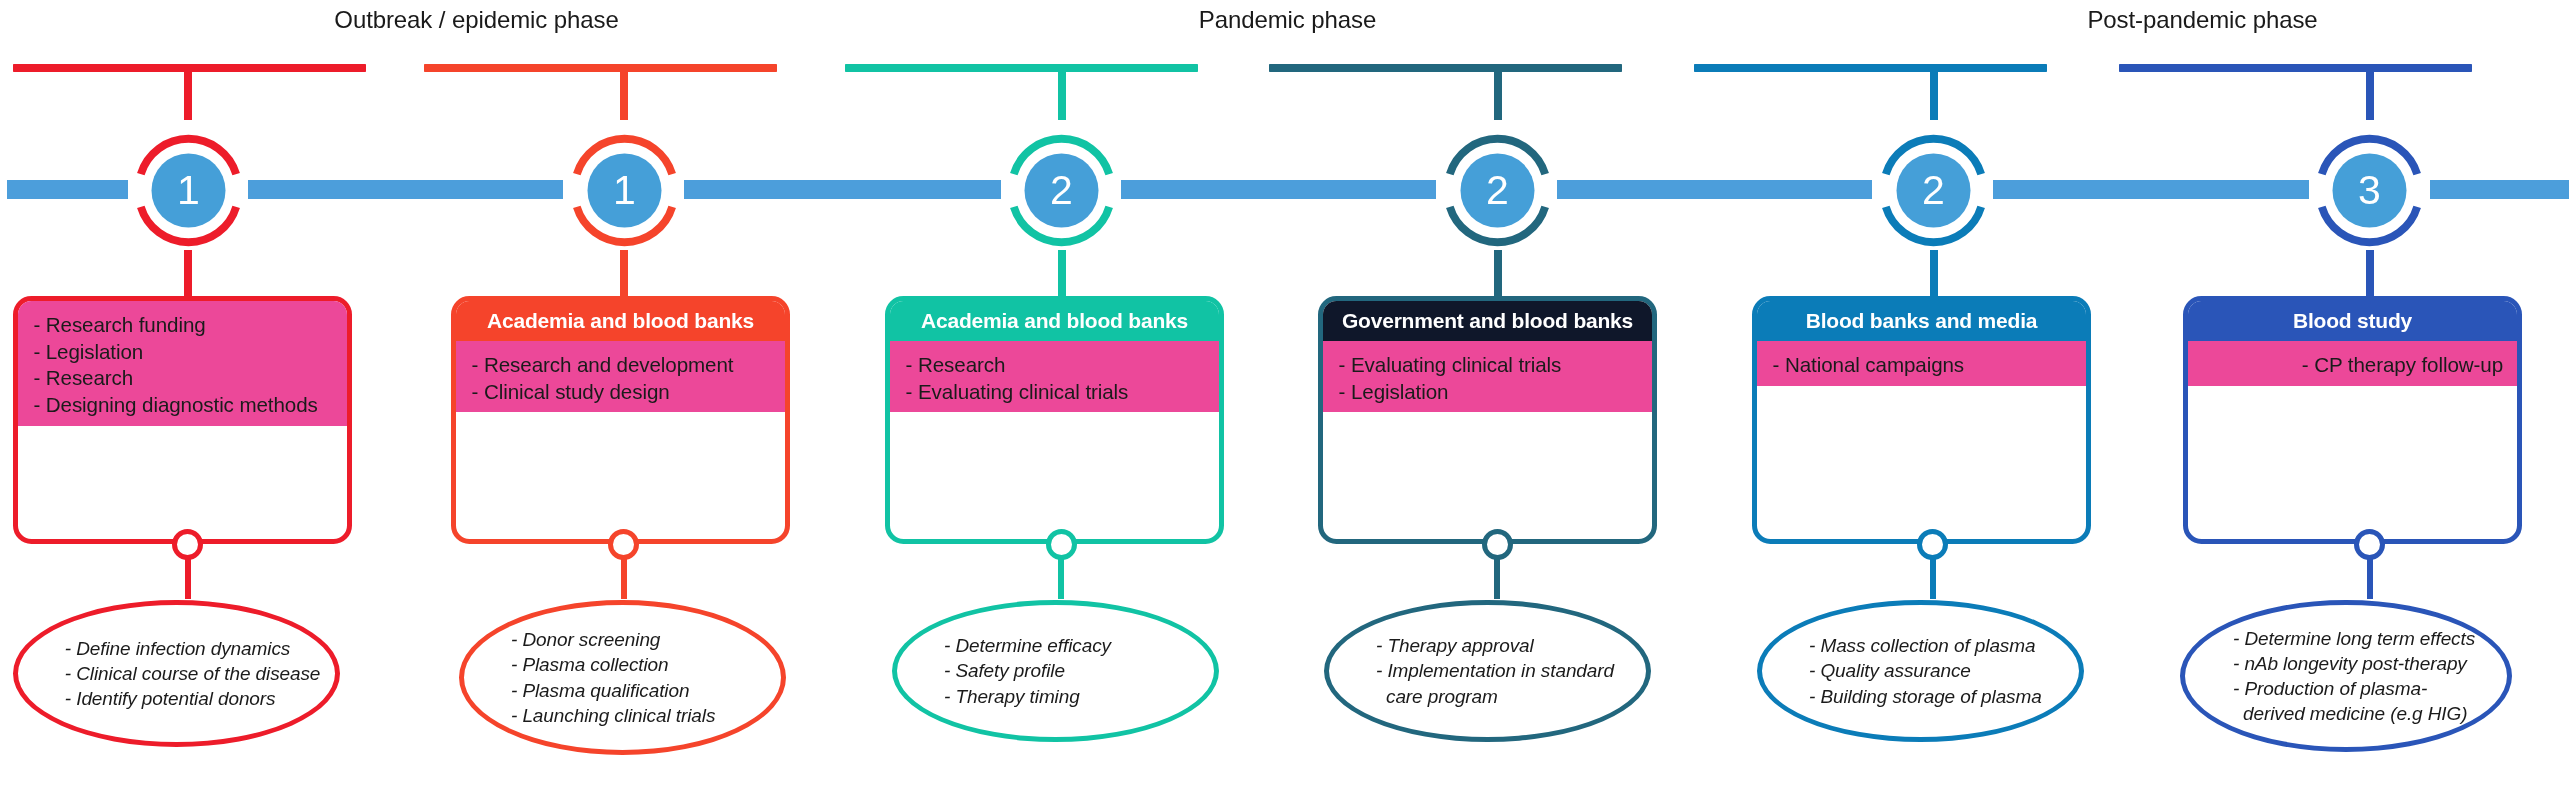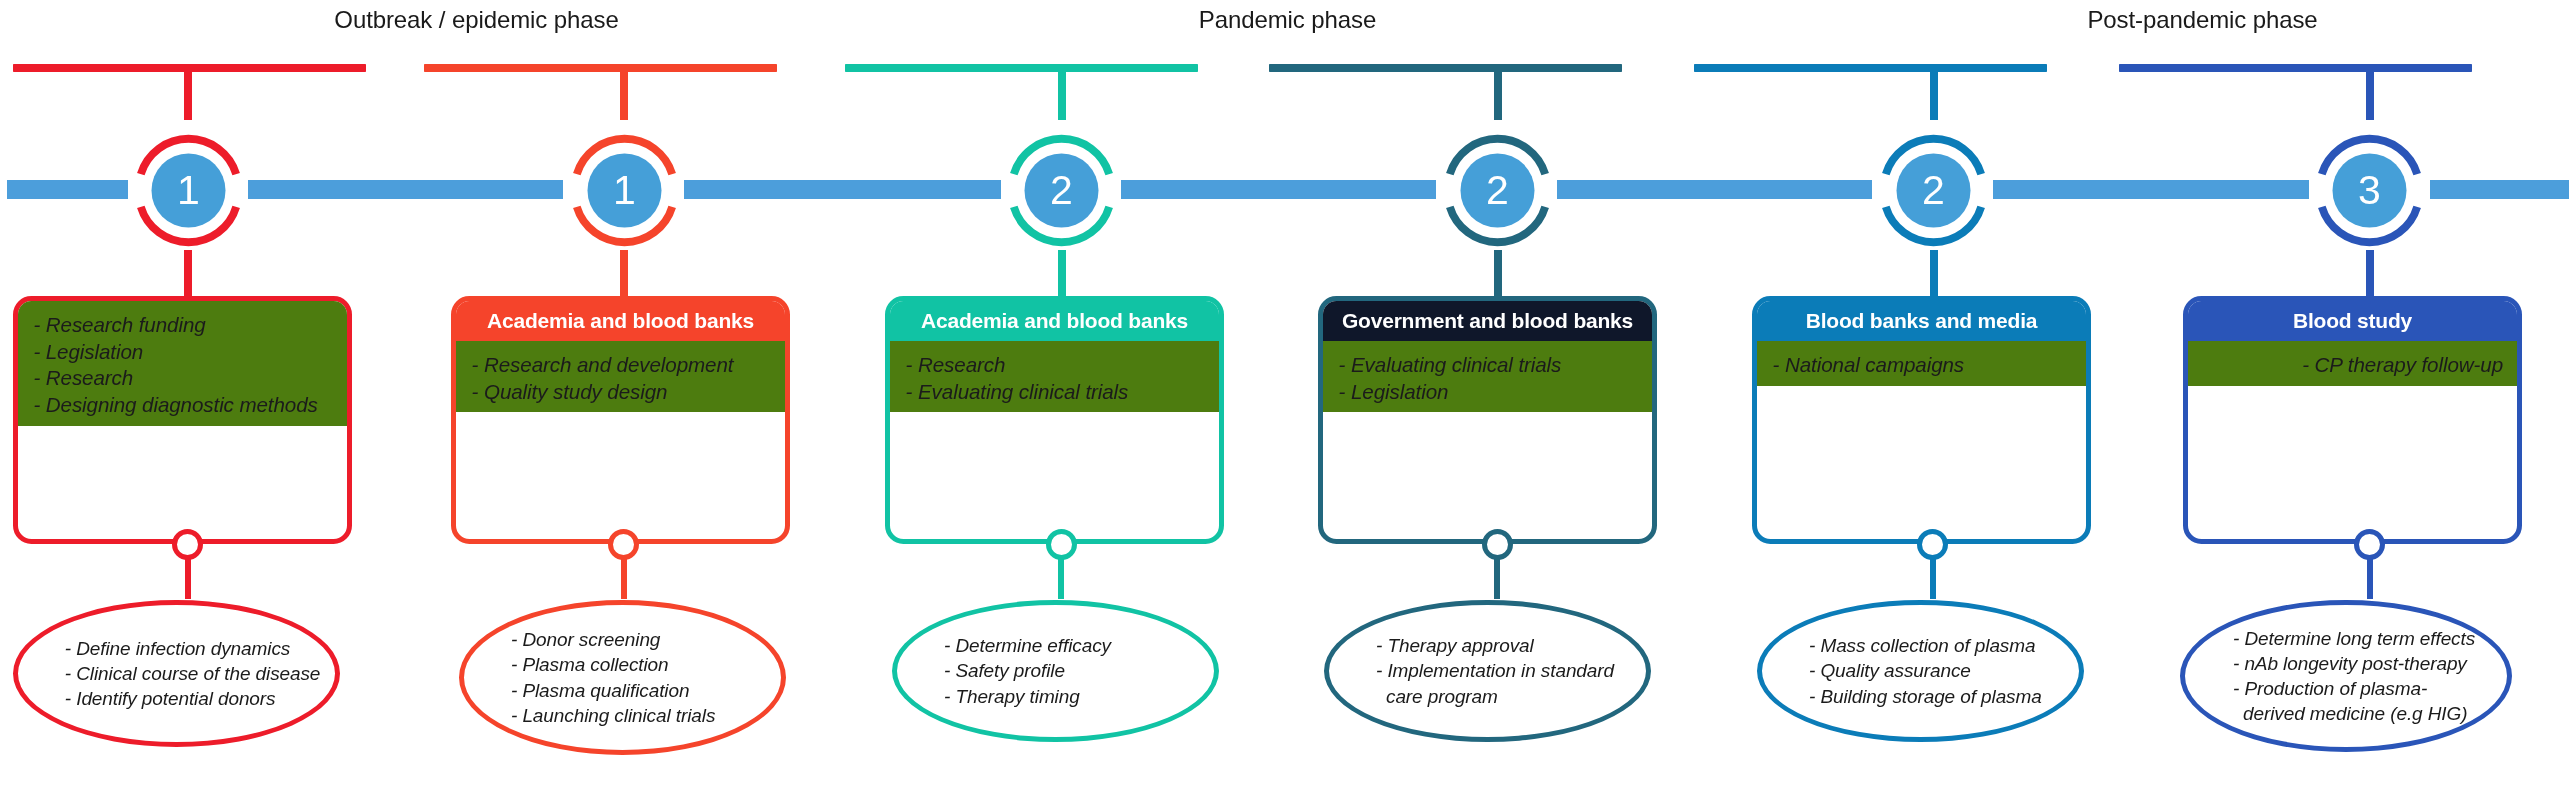--- a/index.html
+++ b/index.html
@@ -87,22 +87,21 @@
     align-items: center;
     justify-content: center;
     color: #ffffff;
     font-size: 21px;
     font-weight: bold;
     letter-spacing: -0.2px;
     white-space: nowrap;
   }
   .card-body {
     padding: 11.3px 14px 7px 15.6px;
-    background: #4d7c0f;
-    font-style: italic;
+    background: #ec4899;
   }
   .card-body li {
     list-style: none;
     font-size: 20.6px;
     line-height: 1.29;
     color: #1b1b1b;
     white-space: nowrap;
     letter-spacing: -0.1px;
   }
 
@@ -222,21 +221,21 @@
           <circle cx="85" cy="85" r="52" fill="#459FD8"></circle>
         </svg>
         <div class="node-num">1</div>
       </div>
       <div class="node-stem" style="left: 620px; background: rgb(245, 68, 43);"></div>
       <div class="card" style="left: 451px; width: 339px; height: 248px; border-color: rgb(245, 68, 43);">
         <div class="card-head" style="background: rgb(245, 68, 43);">Academia and blood banks</div>
         <div class="card-body">
           <ul style="padding: 0px; margin: 0px;">
             <li>- Research and development</li>
-            <li>- Quality study design</li>
+            <li>- Clinical study design</li>
           </ul>
         </div>
       </div>
       <div class="ring-stem" style="left: 621px; background: rgb(245, 68, 43);"></div>
       <div class="ring" style="left: 608px; border-color: rgb(245, 68, 43);"></div>
       <div class="ellipse" style="left: 459px; width: 327px; height: 155px; border-color: rgb(245, 68, 43); padding-left: 39px; padding-right: 19.6px;">
         <ul>
           <li>- Donor screening</li>
           <li>- Plasma collection</li>
           <li>- Plasma qualification</li>

